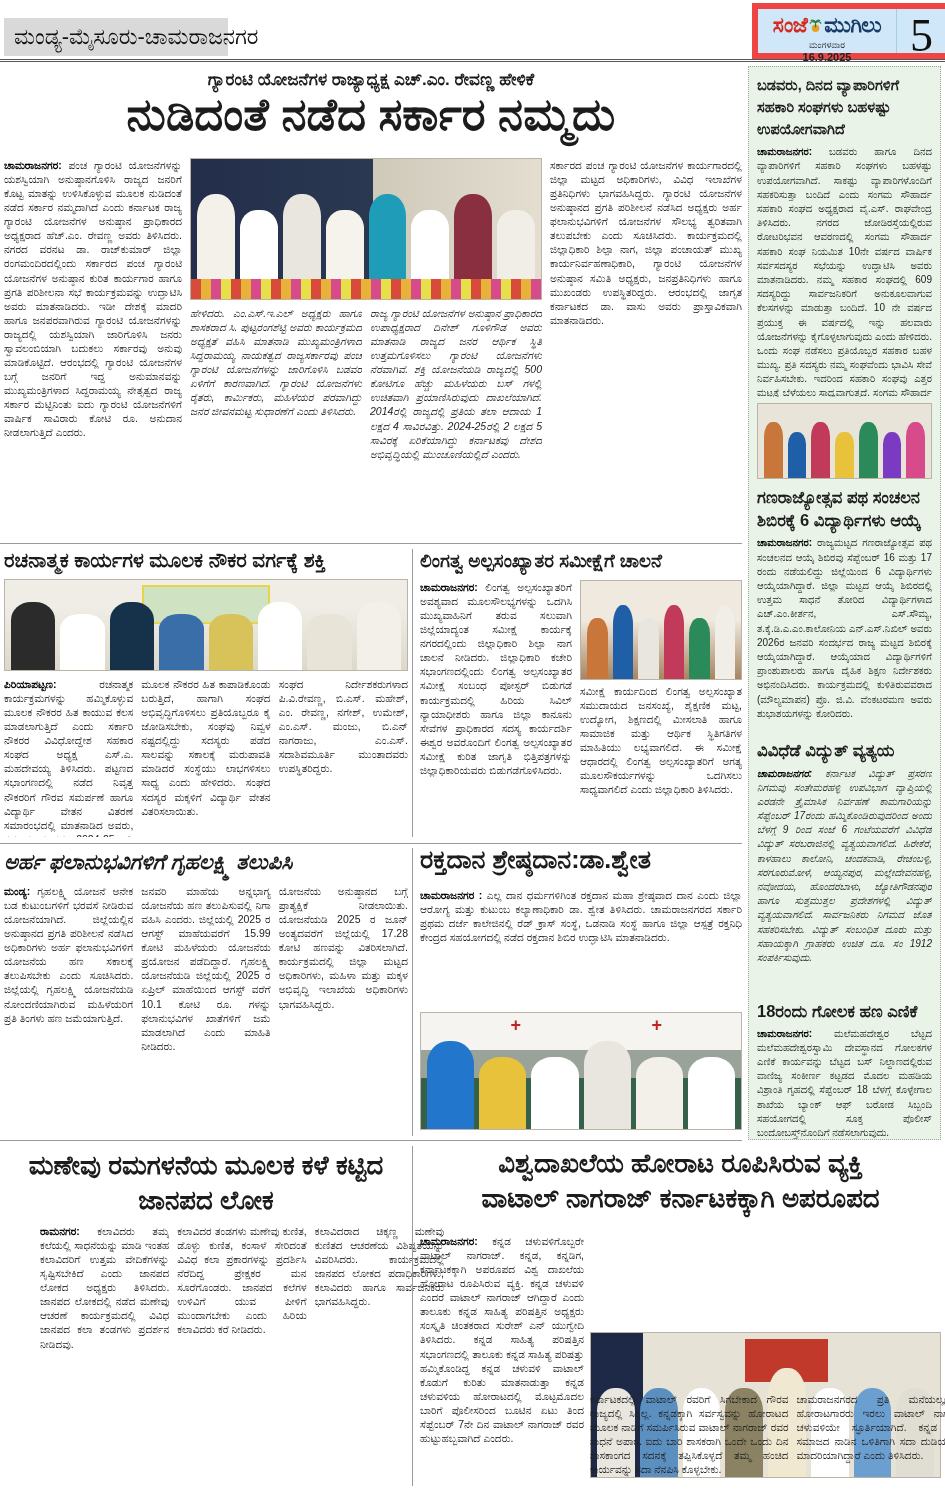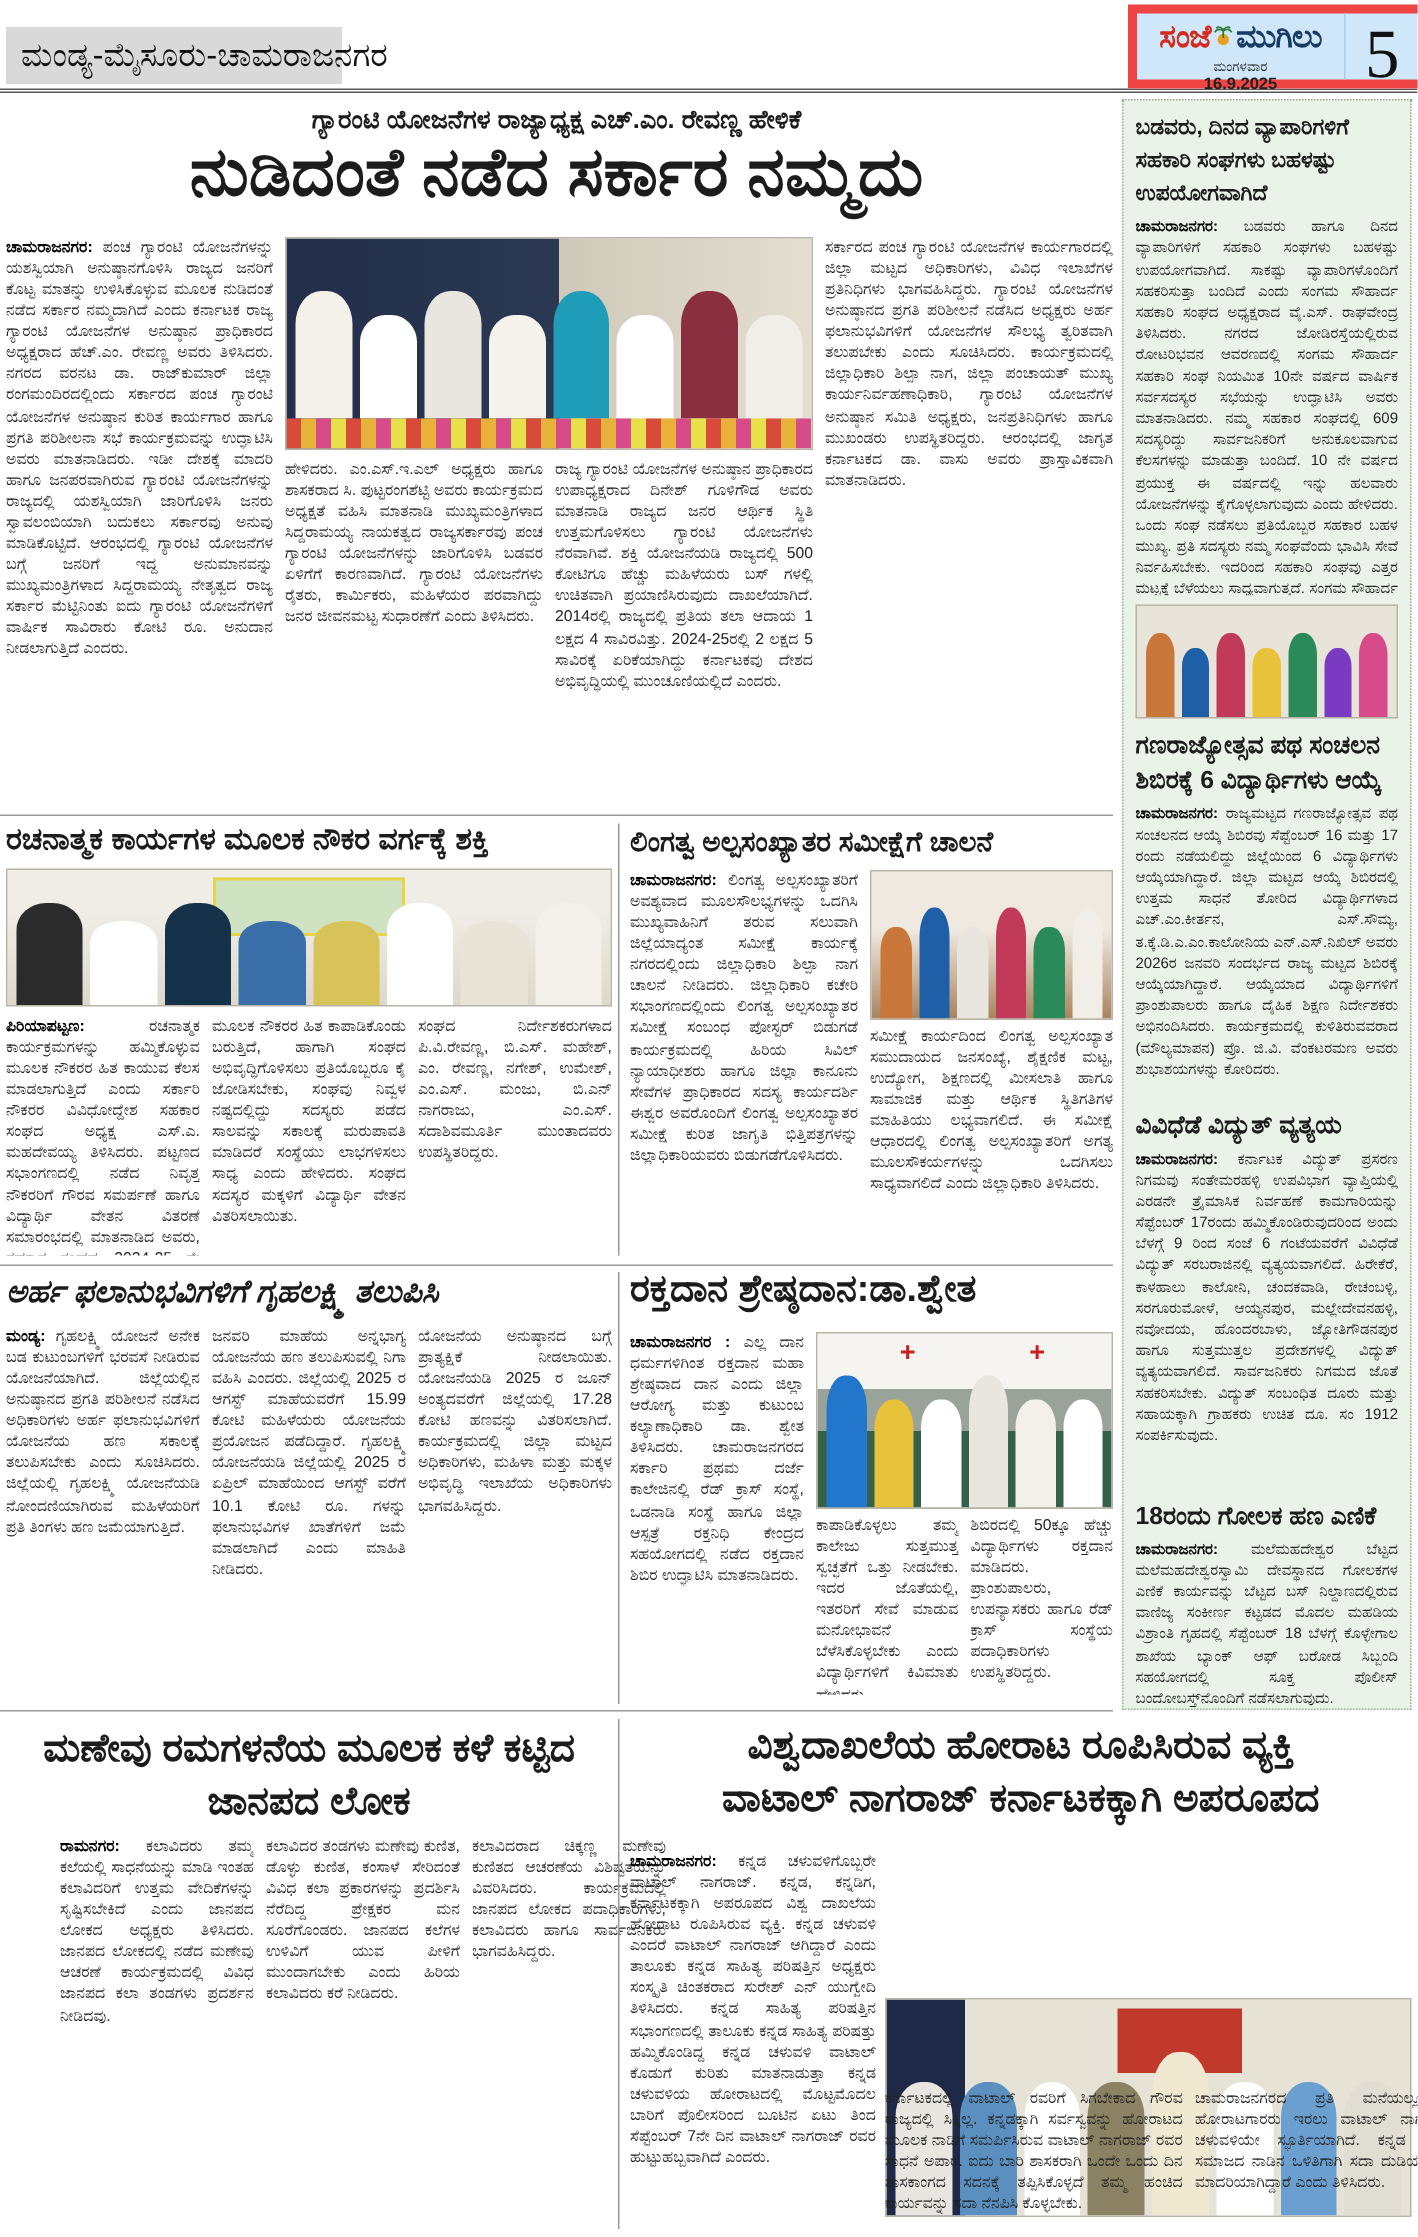--- a/index.html
+++ b/index.html
@@ -108,21 +108,21 @@
   </div>
 </div>
 
 <div class="abs kicker">ಗ್ಯಾರಂಟಿ ಯೋಜನೆಗಳ ರಾಜ್ಯಾಧ್ಯಕ್ಷ ಎಚ್.ಎಂ. ರೇವಣ್ಣ ಹೇಳಿಕೆ</div>
 <div class="abs lead-headline">ನುಡಿದಂತೆ ನಡೆದ ಸರ್ಕಾರ ನಮ್ಮದು</div>
 
 <div class="abs" style="left:4px; top:158px; width:738px; height:382px; display:flex; gap:8px; overflow:hidden;justify-content:flex-end;">
   <div class="col" style="max-width:178px;">
     <p><span class="dateline">ಚಾಮರಾಜನಗರ:</span> <span>ಪಂಚ ಗ್ಯಾರಂಟಿ ಯೋಜನೆಗಳನ್ನು ಯಶಸ್ವಿಯಾಗಿ ಅನುಷ್ಠಾನಗೊಳಿಸಿ ರಾಜ್ಯದ ಜನರಿಗೆ ಕೊಟ್ಟ ಮಾತನ್ನು ಉಳಿಸಿಕೊಳ್ಳುವ ಮೂಲಕ ನುಡಿದಂತೆ ನಡೆದ ಸರ್ಕಾರ ನಮ್ಮದಾಗಿದೆ ಎಂದು ಕರ್ನಾಟಕ ರಾಜ್ಯ ಗ್ಯಾರಂಟಿ ಯೋಜನೆಗಳ ಅನುಷ್ಠಾನ ಪ್ರಾಧಿಕಾರದ ಅಧ್ಯಕ್ಷರಾದ ಹೆಚ್.ಎಂ. ರೇವಣ್ಣ ಅವರು ತಿಳಿಸಿದರು. ನಗರದ ವರನಟ ಡಾ. ರಾಜ್‌ಕುಮಾರ್ ಜಿಲ್ಲಾ ರಂಗಮಂದಿರದಲ್ಲಿಂದು ಸರ್ಕಾರದ ಪಂಚ ಗ್ಯಾರಂಟಿ ಯೋಜನೆಗಳ ಅನುಷ್ಠಾನ ಕುರಿತ ಕಾರ್ಯಗಾರ ಹಾಗೂ ಪ್ರಗತಿ ಪರಿಶೀಲನಾ ಸಭೆ ಕಾರ್ಯಕ್ರಮವನ್ನು ಉದ್ಘಾಟಿಸಿ ಅವರು ಮಾತನಾಡಿದರು. ಇಡೀ ದೇಶಕ್ಕೆ ಮಾದರಿ ಹಾಗೂ ಜನಪರವಾಗಿರುವ ಗ್ಯಾರಂಟಿ ಯೋಜನೆಗಳನ್ನು ರಾಜ್ಯದಲ್ಲಿ ಯಶಸ್ವಿಯಾಗಿ ಜಾರಿಗೊಳಿಸಿ ಜನರು ಸ್ವಾವಲಂಬಿಯಾಗಿ ಬದುಕಲು ಸರ್ಕಾರವು ಅನುವು ಮಾಡಿಕೊಟ್ಟಿದೆ. ಆರಂಭದಲ್ಲಿ ಗ್ಯಾರಂಟಿ ಯೋಜನೆಗಳ ಬಗ್ಗೆ ಜನರಿಗೆ ಇದ್ದ ಅನುಮಾನವನ್ನು ಮುಖ್ಯಮಂತ್ರಿಗಳಾದ ಸಿದ್ದರಾಮಯ್ಯ ನೇತೃತ್ವದ ರಾಜ್ಯ ಸರ್ಕಾರ ಮೆಟ್ಟಿನಿಂತು ಐದು ಗ್ಯಾರಂಟಿ ಯೋಜನೆಗಳಿಗೆ ವಾರ್ಷಿಕ ಸಾವಿರಾರು ಕೋಟಿ ರೂ. ಅನುದಾನ ನೀಡಲಾಗುತ್ತಿದೆ ಎಂದರು.</span></p>
   </div>
-  <div style="width:352px; flex:0 0 352px;">
+  <div style="width:352px; flex:0 0 352px;font-style:italic;">
     <div id="photo-lead" class="photo" style="width:352px; height:142px; margin-bottom:6px;">
       <div class="people">
         <span class="fig tall"></span>
           <span class="fig"></span>
           <span class="fig tall"></span>
           <span class="fig"></span>
           <span class="fig tall"></span>
           <span class="fig"></span>
           <span class="fig tall"></span>
           <span class="fig"></span>
@@ -204,21 +204,21 @@
       <p>ಜನವರಿ ಮಾಹೆಯ ಅನ್ನಭಾಗ್ಯ ಯೋಜನೆಯ ಹಣ ತಲುಪಿಸುವಲ್ಲಿ ನಿಗಾ ವಹಿಸಿ ಎಂದರು. ಜಿಲ್ಲೆಯಲ್ಲಿ 2025 ರ ಆಗಸ್ಟ್ ಮಾಹೆಯವರೆಗೆ 15.99 ಕೋಟಿ ಮಹಿಳೆಯರು ಯೋಜನೆಯ ಪ್ರಯೋಜನ ಪಡೆದಿದ್ದಾರೆ. ಗೃಹಲಕ್ಷ್ಮಿ ಯೋಜನೆಯಡಿ ಜಿಲ್ಲೆಯಲ್ಲಿ 2025 ರ ಏಪ್ರಿಲ್ ಮಾಹೆಯಿಂದ ಆಗಸ್ಟ್ ವರೆಗೆ 10.1 ಕೋಟಿ ರೂ. ಗಳನ್ನು ಫಲಾನುಭವಿಗಳ ಖಾತೆಗಳಿಗೆ ಜಮೆ ಮಾಡಲಾಗಿದೆ ಎಂದು ಮಾಹಿತಿ ನೀಡಿದರು.</p>
     </div>
   <div class="col">
       <p>ಯೋಜನೆಯ ಅನುಷ್ಠಾನದ ಬಗ್ಗೆ ಪ್ರಾತ್ಯಕ್ಷಿಕೆ ನೀಡಲಾಯಿತು. ಯೋಜನೆಯಡಿ 2025 ರ ಜೂನ್ ಅಂತ್ಯದವರೆಗೆ ಜಿಲ್ಲೆಯಲ್ಲಿ 17.28 ಕೋಟಿ ಹಣವನ್ನು ವಿತರಿಸಲಾಗಿದೆ. ಕಾರ್ಯಕ್ರಮದಲ್ಲಿ ಜಿಲ್ಲಾ ಮಟ್ಟದ ಅಧಿಕಾರಿಗಳು, ಮಹಿಳಾ ಮತ್ತು ಮಕ್ಕಳ ಅಭಿವೃದ್ಧಿ ಇಲಾಖೆಯ ಅಧಿಕಾರಿಗಳು ಭಾಗವಹಿಸಿದ್ದರು.</p>
     </div>
 </div>
 
 <div class="abs vline" style="left:412px; top:848px; height:288px;"></div>
 
 <div class="abs h3r">ರಕ್ತದಾನ ಶ್ರೇಷ್ಠದಾನ:ಡಾ.ಶ್ವೇತ</div>
-<div class="abs" style="left:420px; top:888px; width:322px; height:246px; display:flex; gap:8px; overflow:hidden;">
+<div class="abs" style="left:420px; top:888px; width:322px; height:246px; display:flex; gap:8px; overflow:hidden;flex-direction:column;">
   <div class="col" style="flex:0 0 116px;">
     <p><span class="dateline">ಚಾಮರಾಜನಗರ :</span> <span>ಎಲ್ಲ ದಾನ ಧರ್ಮಗಳಿಗಿಂತ ರಕ್ತದಾನ ಮಹಾ ಶ್ರೇಷ್ಠವಾದ ದಾನ ಎಂದು ಜಿಲ್ಲಾ ಆರೋಗ್ಯ ಮತ್ತು ಕುಟುಂಬ ಕಲ್ಯಾಣಾಧಿಕಾರಿ ಡಾ. ಶ್ವೇತ ತಿಳಿಸಿದರು. ಚಾಮರಾಜನಗರದ ಸರ್ಕಾರಿ ಪ್ರಥಮ ದರ್ಜೆ ಕಾಲೇಜಿನಲ್ಲಿ ರೆಡ್ ಕ್ರಾಸ್ ಸಂಸ್ಥೆ, ಒಡನಾಡಿ ಸಂಸ್ಥೆ ಹಾಗೂ ಜಿಲ್ಲಾ ಆಸ್ಪತ್ರೆ ರಕ್ತನಿಧಿ ಕೇಂದ್ರದ ಸಹಯೋಗದಲ್ಲಿ ನಡೆದ ರಕ್ತದಾನ ಶಿಬಿರ ಉದ್ಘಾಟಿಸಿ ಮಾತನಾಡಿದರು.</span></p>
   </div>
   <div style="flex:1; overflow:hidden;">
     <div id="photo-raktadana" class="photo" style="width:100%; height:118px; margin-bottom:4px;">
       <span class="plus" style="left:28%;">+</span>
       <span class="plus" style="left:72%;">+</span>
       <div class="people">
         <span class="fig tall"></span>
           <span class="fig"></span>
@@ -299,20 +299,20 @@
         <span class="fig tall"></span>
         <span class="fig"></span>
         <span class="fig tall"></span>
     </div>
   </div>
   <div class="sb-h">ಗಣರಾಜ್ಯೋತ್ಸವ ಪಥ ಸಂಚಲನ ಶಿಬಿರಕ್ಕೆ 6 ವಿದ್ಯಾರ್ಥಿಗಳು ಆಯ್ಕೆ</div>
   <div class="sb-body" style="height:196px;">
     <p><span class="dateline">ಚಾಮರಾಜನಗರ:</span> <span>ರಾಜ್ಯಮಟ್ಟದ ಗಣರಾಜ್ಯೋತ್ಸವ ಪಥ ಸಂಚಲನದ ಆಯ್ಕೆ ಶಿಬಿರವು ಸೆಪ್ಟೆಂಬರ್ 16 ಮತ್ತು 17 ರಂದು ನಡೆಯಲಿದ್ದು ಜಿಲ್ಲೆಯಿಂದ 6 ವಿದ್ಯಾರ್ಥಿಗಳು ಆಯ್ಕೆಯಾಗಿದ್ದಾರೆ. ಜಿಲ್ಲಾ ಮಟ್ಟದ ಆಯ್ಕೆ ಶಿಬಿರದಲ್ಲಿ ಉತ್ತಮ ಸಾಧನೆ ತೋರಿದ ವಿದ್ಯಾರ್ಥಿಗಳಾದ ಎಚ್.ಎಂ.ಕೀರ್ತನ, ಎಸ್.ಸೌಮ್ಯ, ತ.ಕ್ಕೆ.ಡಿ.ಎ.ಎಂ.ಕಾಲೋನಿಯ ಎನ್.ಎಸ್.ನಿಖಿಲ್ ಅವರು 2026ರ ಜನವರಿ ಸಂದರ್ಭದ ರಾಜ್ಯ ಮಟ್ಟದ ಶಿಬಿರಕ್ಕೆ ಆಯ್ಕೆಯಾಗಿದ್ದಾರೆ. ಆಯ್ಕೆಯಾದ ವಿದ್ಯಾರ್ಥಿಗಳಿಗೆ ಪ್ರಾಂಶುಪಾಲರು ಹಾಗೂ ದೈಹಿಕ ಶಿಕ್ಷಣ ನಿರ್ದೇಶಕರು ಅಭಿನಂದಿಸಿದರು. ಕಾರ್ಯಕ್ರಮದಲ್ಲಿ ಕುಳಿತಿರುವವರಾದ (ಮೌಲ್ಯಮಾಪನ) ಪ್ರೊ. ಜಿ.ವಿ. ವೆಂಕಟರಮಣ ಅವರು ಶುಭಾಶಯಗಳನ್ನು ಕೋರಿದರು.</span></p>
   </div>
   <div class="sb-h">ವಿವಿಧೆಡೆ ವಿದ್ಯುತ್ ವ್ಯತ್ಯಯ</div>
-  <div class="sb-body" style="height:226px;">
+  <div class="sb-body" style="height:226px;font-style:italic;">
     <p><span class="dateline">ಚಾಮರಾಜನಗರ:</span> <span>ಕರ್ನಾಟಕ ವಿದ್ಯುತ್ ಪ್ರಸರಣ ನಿಗಮವು ಸಂತೇಮರಹಳ್ಳಿ ಉಪವಿಭಾಗ ವ್ಯಾಪ್ತಿಯಲ್ಲಿ ಎರಡನೇ ತ್ರೈಮಾಸಿಕ ನಿರ್ವಹಣೆ ಕಾಮಗಾರಿಯನ್ನು ಸೆಪ್ಟೆಂಬರ್ 17ರಂದು ಹಮ್ಮಿಕೊಂಡಿರುವುದರಿಂದ ಅಂದು ಬೆಳಗ್ಗೆ 9 ರಿಂದ ಸಂಜೆ 6 ಗಂಟೆಯವರೆಗೆ ವಿವಿಧೆಡೆ ವಿದ್ಯುತ್ ಸರಬರಾಜಿನಲ್ಲಿ ವ್ಯತ್ಯಯವಾಗಲಿದೆ. ಹಿರೇಕೆರೆ, ಕಾಳಹಾಲು ಕಾಲೋನಿ, ಚಂದಕವಾಡಿ, ರೇಚಂಬಳ್ಳಿ, ಸರಗೂರುಮೋಳೆ, ಆಯ್ಯನಪುರ, ಮಲ್ಲೇದೇವನಹಳ್ಳಿ, ನವೋದಯ, ಹೊಂದರಬಾಳು, ಜ್ಯೋತಿಗೌಡನಪುರ ಹಾಗೂ ಸುತ್ತಮುತ್ತಲ ಪ್ರದೇಶಗಳಲ್ಲಿ ವಿದ್ಯುತ್ ವ್ಯತ್ಯಯವಾಗಲಿದೆ. ಸಾರ್ವಜನಿಕರು ನಿಗಮದ ಜೊತೆ ಸಹಕರಿಸಬೇಕು. ವಿದ್ಯುತ್ ಸಂಬಂಧಿತ ದೂರು ಮತ್ತು ಸಹಾಯಕ್ಕಾಗಿ ಗ್ರಾಹಕರು ಉಚಿತ ದೂ. ಸಂ 1912 ಸಂಪರ್ಕಿಸುವುದು.</span></p>
   </div>
   <div class="sb-h">18ರಂದು ಗೋಲಕ ಹಣ ಎಣಿಕೆ</div>
   <div class="sb-body" style="height:130px;">
     <p><span class="dateline">ಚಾಮರಾಜನಗರ:</span> <span>ಮಲೆಮಹದೇಶ್ವರ ಬೆಟ್ಟದ ಮಲೆಮಹದೇಶ್ವರಸ್ವಾಮಿ ದೇವಸ್ಥಾನದ ಗೋಲಕಗಳ ಎಣಿಕೆ ಕಾರ್ಯವನ್ನು ಬೆಟ್ಟದ ಬಸ್ ನಿಲ್ದಾಣದಲ್ಲಿರುವ ವಾಣಿಜ್ಯ ಸಂಕೀರ್ಣ ಕಟ್ಟಡದ ಮೊದಲ ಮಹಡಿಯ ವಿಶ್ರಾಂತಿ ಗೃಹದಲ್ಲಿ ಸೆಪ್ಟೆಂಬರ್ 18 ಬೆಳಗ್ಗೆ ಕೊಳ್ಳೇಗಾಲ ಶಾಖೆಯ ಬ್ಯಾಂಕ್ ಆಫ್ ಬರೋಡ ಸಿಬ್ಬಂದಿ ಸಹಯೋಗದಲ್ಲಿ ಸೂಕ್ತ ಪೊಲೀಸ್ ಬಂದೋಬಸ್ತ್‌ನೊಂದಿಗೆ ನಡೆಸಲಾಗುವುದು.</span></p>
   </div>
 </div>
 
 </body></html>

